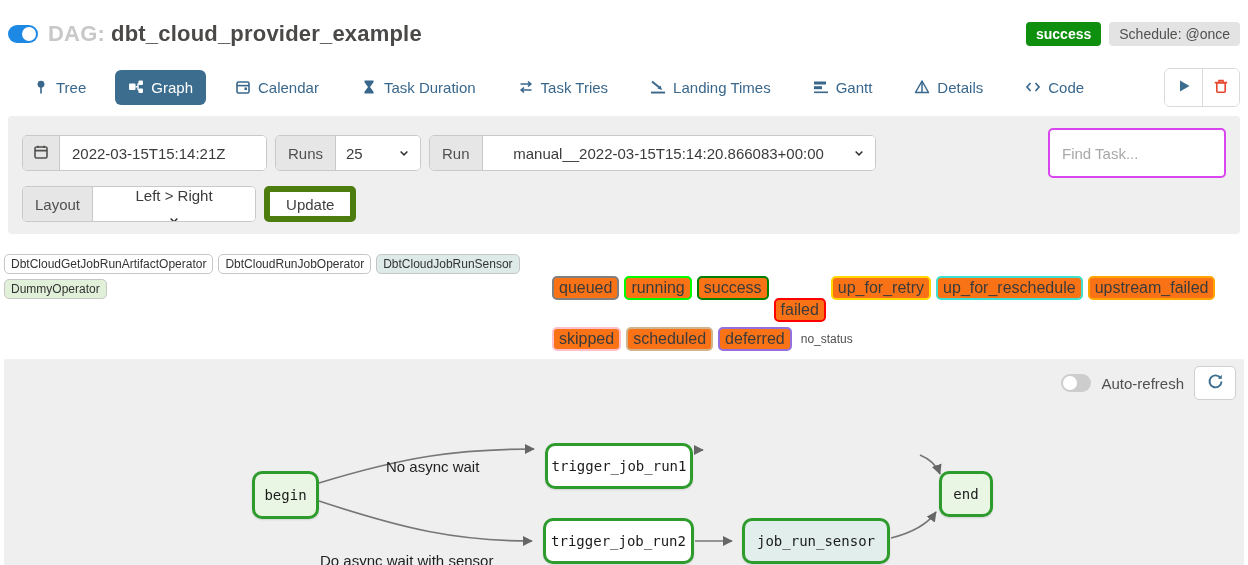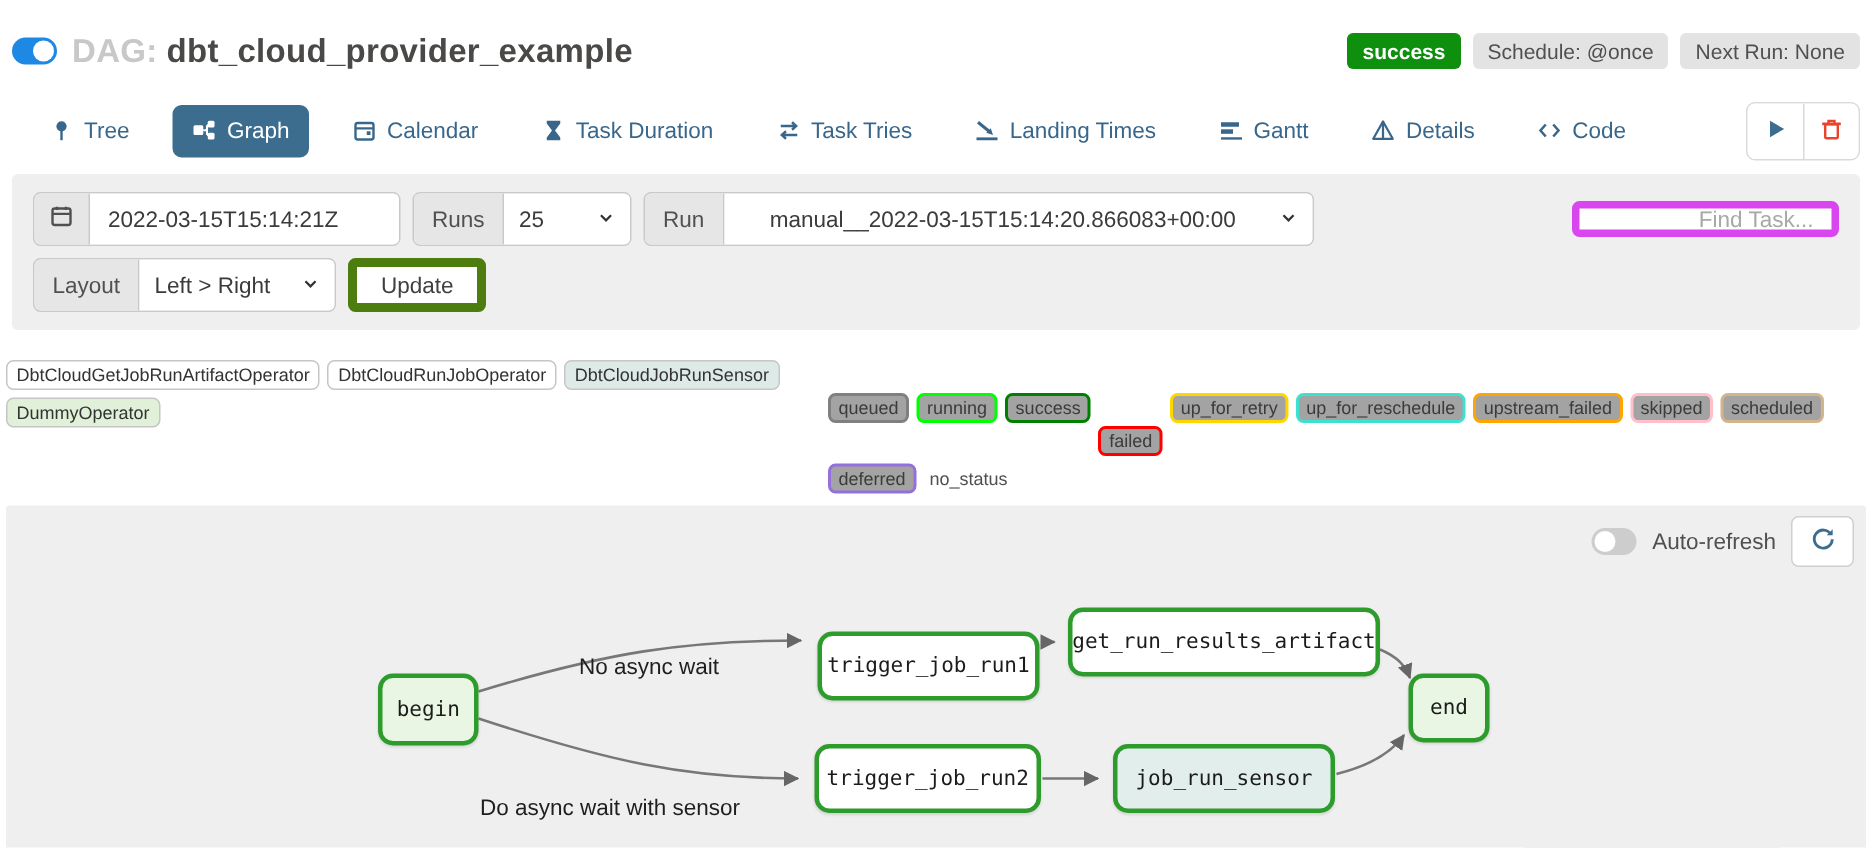--- a/index.html
+++ b/index.html
@@ -40,35 +40,35 @@
   .filter-row { display:flex; align-items:center; }
   .filter-row + .filter-row { margin-top:8px; }
   .input-group { display:flex; align-items:stretch; border:1px solid #c9c9c9; border-radius:5px; background:#fff; overflow:hidden; margin-right:8px; height:36px; }
   .ig-addon { display:flex; align-items:center; justify-content:center; background:#e6e6e6;
               border-right:1px solid #c9c9c9; padding:0 12px; font-size:15px; color:#51504f; }
   .ig-input { border:none; outline:none; font-size:15px; color:#3b3b3b; padding:0 12px;
               font-family:"Liberation Sans", sans-serif; }
   .select { display:flex; align-items:center; justify-content:space-between; gap:8px; padding:0 10px;
             font-size:15px; color:#3b3b3b; cursor:pointer; background:#fff; }
   .chev { flex:0 0 auto; }
-  .find-task { height:24px; width:178px; border:5px solid #d946ef; border-radius:5px; padding:0 12px;
-               font-size:15px; outline:none; color:#3b3b3b; font-family:"Liberation Sans", sans-serif;text-align:right; }
+  .find-task { height:50px; width:178px; border:2px solid #d946ef; border-radius:5px; padding:0 12px;
+               font-size:15px; outline:none; color:#3b3b3b; font-family:"Liberation Sans", sans-serif; }
   .find-task::placeholder { color:#a8a8a8; }
   .spacer { flex:1; }
   .update-btn { height:36px; padding:0 16px; background:#fff; border:6px solid #4d7c0f; color:#404040;
                 border-radius:5px; font-size:15px; cursor:pointer; font-family:"Liberation Sans", sans-serif; }
 
   
   .legend { display:flex; align-items:flex-start; padding:20px 4px 0 4px; }
   .legend-operators { width:548px; display:flex; flex-wrap:wrap; gap:5px; flex:0 0 auto; }
   .legend-states { flex:1; display:flex; flex-wrap:wrap; gap:5px; align-items:center; }
   .op-badge { border:1px solid #c6c6c6; border-radius:5px; padding:2px 6px; font-size:12px;
               color:#333; background:#fff; white-space:nowrap; }
-  .state-badge { border:2px solid #888; border-radius:5px; padding:1px 5px; font-size:12px;
-                 color:#3b3b3b; background:#a3a3a3; white-space:nowrap; }
+  .state-badge { border:2px solid #888; border-radius:5px; padding:1px 5px; font-size:16px;
+                 color:#3b3b3b; background:#f97316; white-space:nowrap; }
   .state-plain { font-size:12px; color:#51504f; padding:2px 4px; white-space:nowrap; }
 
   
   .graph-panel { position:relative; margin:8px 4px 0 4px; height:247px; background:#efefef; border-radius:2px; }
   .graph-controls { position:absolute; top:7px; right:8px; display:flex; align-items:center; gap:10px; z-index:3; }
   .auto-refresh-label { font-size:15px; color:#51504f; }
   .refresh-btn { width:42px; height:34px; background:#fff; border:1px solid #cfcfcf; border-radius:5px;
                  display:flex; align-items:center; justify-content:center; cursor:pointer; }
   .edges { position:absolute; left:0; top:0; z-index:1; }
   .node { position:absolute; z-index:2; border:3px solid #2d9c2d; border-radius:10px; background:#fff;
@@ -85,21 +85,20 @@
     <span class="toggle on">
         <span class="knob"></span>
       </span>
     <h1 class="dag-title-wrap">
       <span class="dag-prefix">DAG:</span><span class="dag-title">dbt_cloud_provider_example</span>
     </h1>
   </div>
   <div class="header-right">
     <span class="badge success">success</span>
     <span class="badge gray">Schedule: @once</span>
-    <span class="badge gray">Next Run: None</span>
   </div>
 </header>
 
 <nav class="tabs">
   <div class="tab">
     <span class="ticon">
       <svg width="16" height="16" viewBox="0 0 16 16">
           <circle cx="8" cy="5.2" r="3.4" fill="currentColor"></circle>
           <rect x="7.2" y="8" width="1.6" height="6.5" fill="currentColor"></rect>
         </svg>
@@ -227,21 +226,21 @@
               <path d="M3.5 6l4.5 4.5L12.5 6"></path>
             </svg></span>
       </div>
     </div>
     <div class="spacer"></div>
     <input class="find-task" placeholder="Find Task..." style="">
   </div>
   <div class="filter-row">
     <div class="input-group">
       <span class="ig-addon">Layout</span>
-      <div class="select" style="width:130px;">
+      <div class="select" style="width:162px;flex-direction:column;">
         <span>Left &gt; Right</span>
         <span class="chev"><svg width="12" height="12" viewBox="0 0 16 16" fill="none" stroke="#333" stroke-width="2">
               <path d="M3.5 6l4.5 4.5L12.5 6"></path>
             </svg></span>
       </div>
     </div>
     <button class="update-btn">Update</button>
   </div>
 </section>
 
@@ -299,23 +298,20 @@
 
   <div class="edge-label" style="left:382px; top:99px;">No async wait</div>
   <div class="edge-label" style="left:316px; top:193px;">Do async wait with sensor</div>
 
   <div class="node" style="left: 248px; top: 112px; width: 67px; height: 48px; background-color: rgb(232, 246, 227); border-color: rgb(45, 156, 45);">
     <span>begin</span>
   </div>
   <div class="node" style="left: 541px; top: 84px; width: 148px; height: 46px; background-color: rgb(255, 255, 255); border-color: rgb(45, 156, 45);">
     <span>trigger_job_run1</span>
   </div>
-  <div class="node" style="left: 708px; top: 68px; width: 208px; height: 46px; background-color: rgb(255, 255, 255); border-color: rgb(45, 156, 45);">
-    <span>get_run_results_artifact</span>
-  </div>
   <div class="node" style="left: 935px; top: 112px; width: 54px; height: 46px; background-color: rgb(232, 246, 227); border-color: rgb(45, 156, 45);">
     <span>end</span>
   </div>
   <div class="node" style="left: 539px; top: 159px; width: 151px; height: 46px; background-color: rgb(255, 255, 255); border-color: rgb(45, 156, 45);">
     <span>trigger_job_run2</span>
   </div>
   <div class="node" style="left: 738px; top: 159px; width: 148px; height: 46px; background-color: rgb(226, 238, 236); border-color: rgb(45, 156, 45);">
     <span>job_run_sensor</span>
   </div>
 </section>

